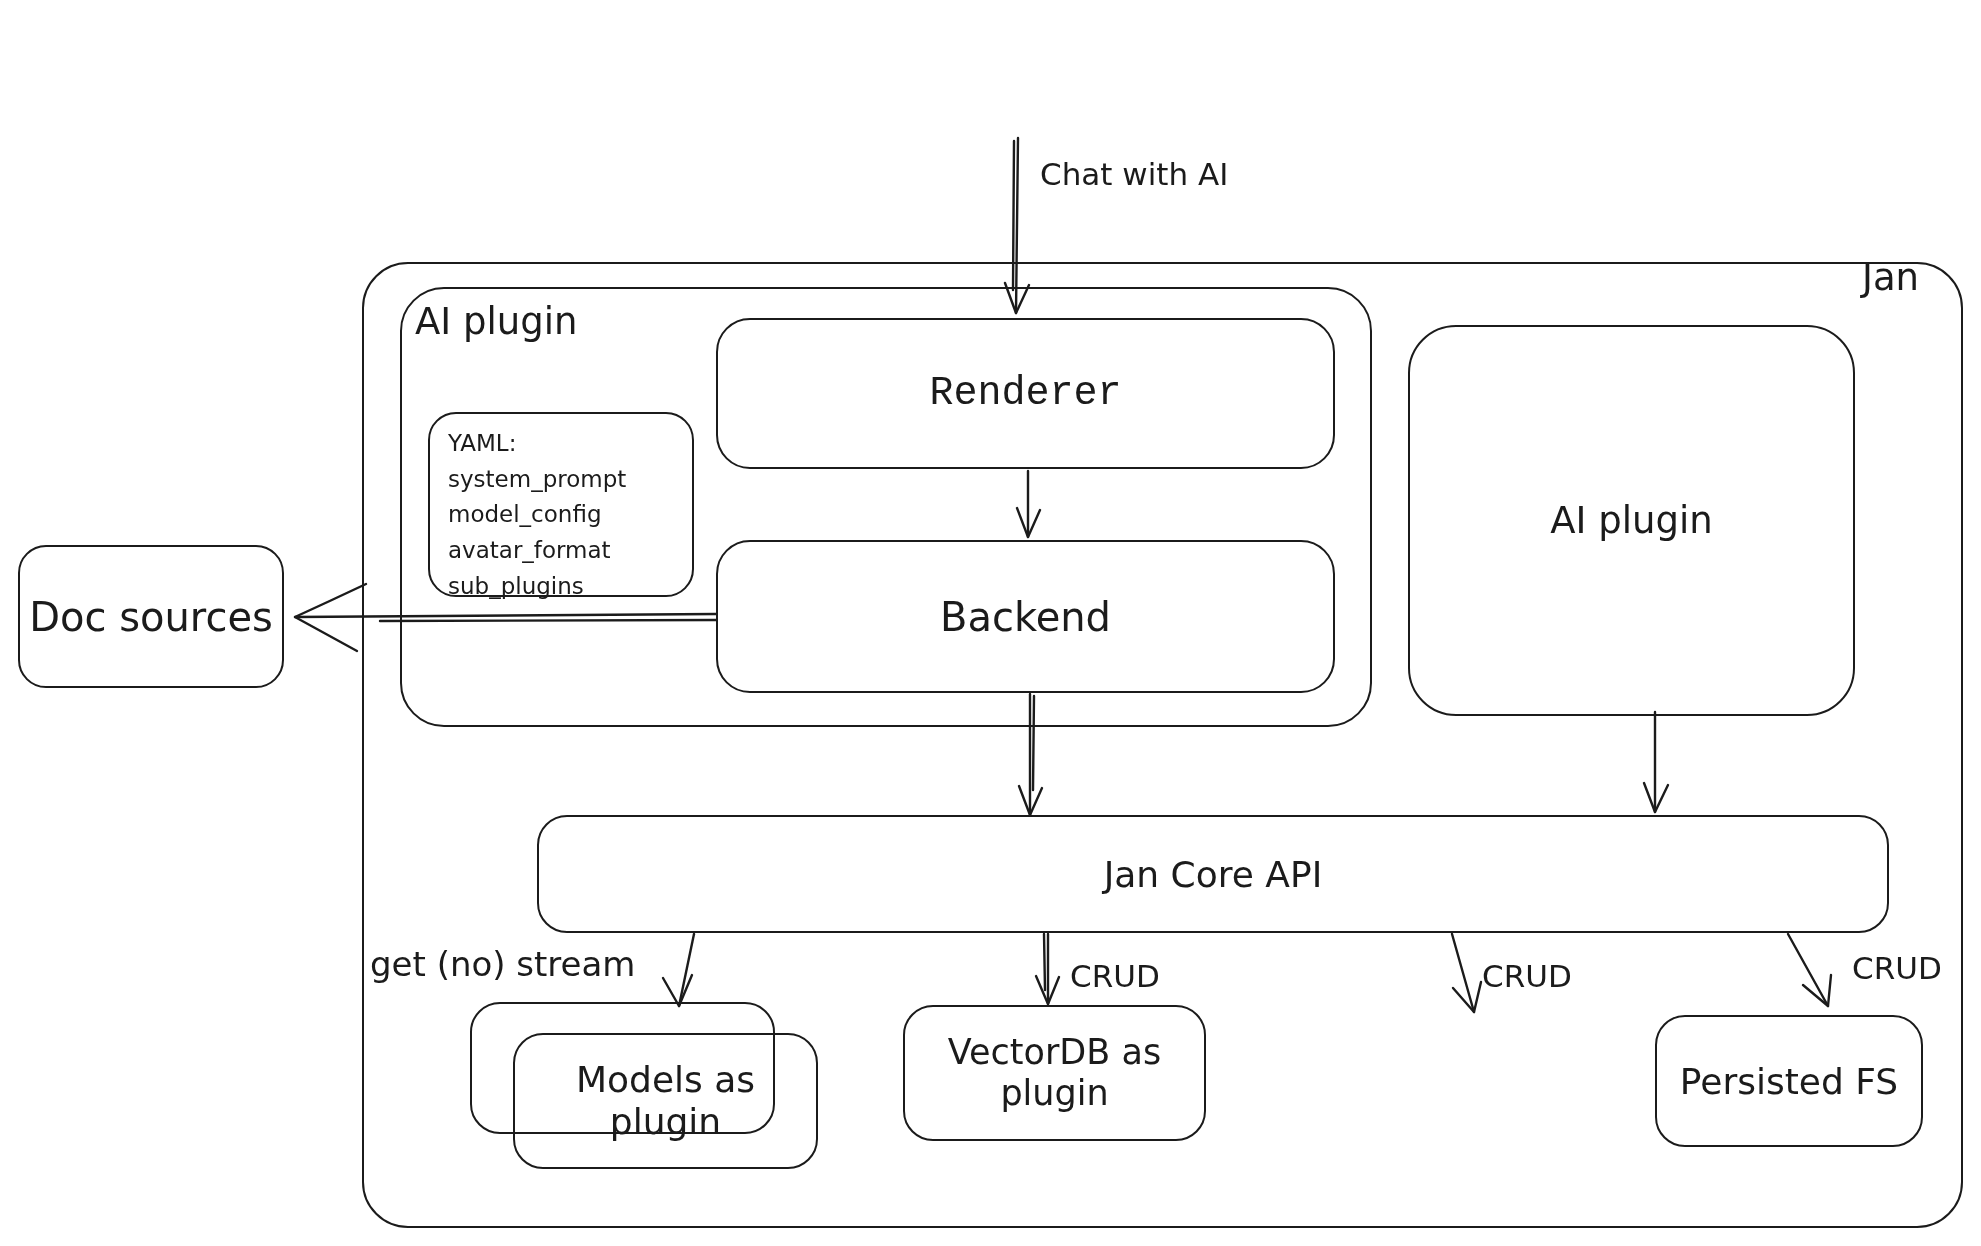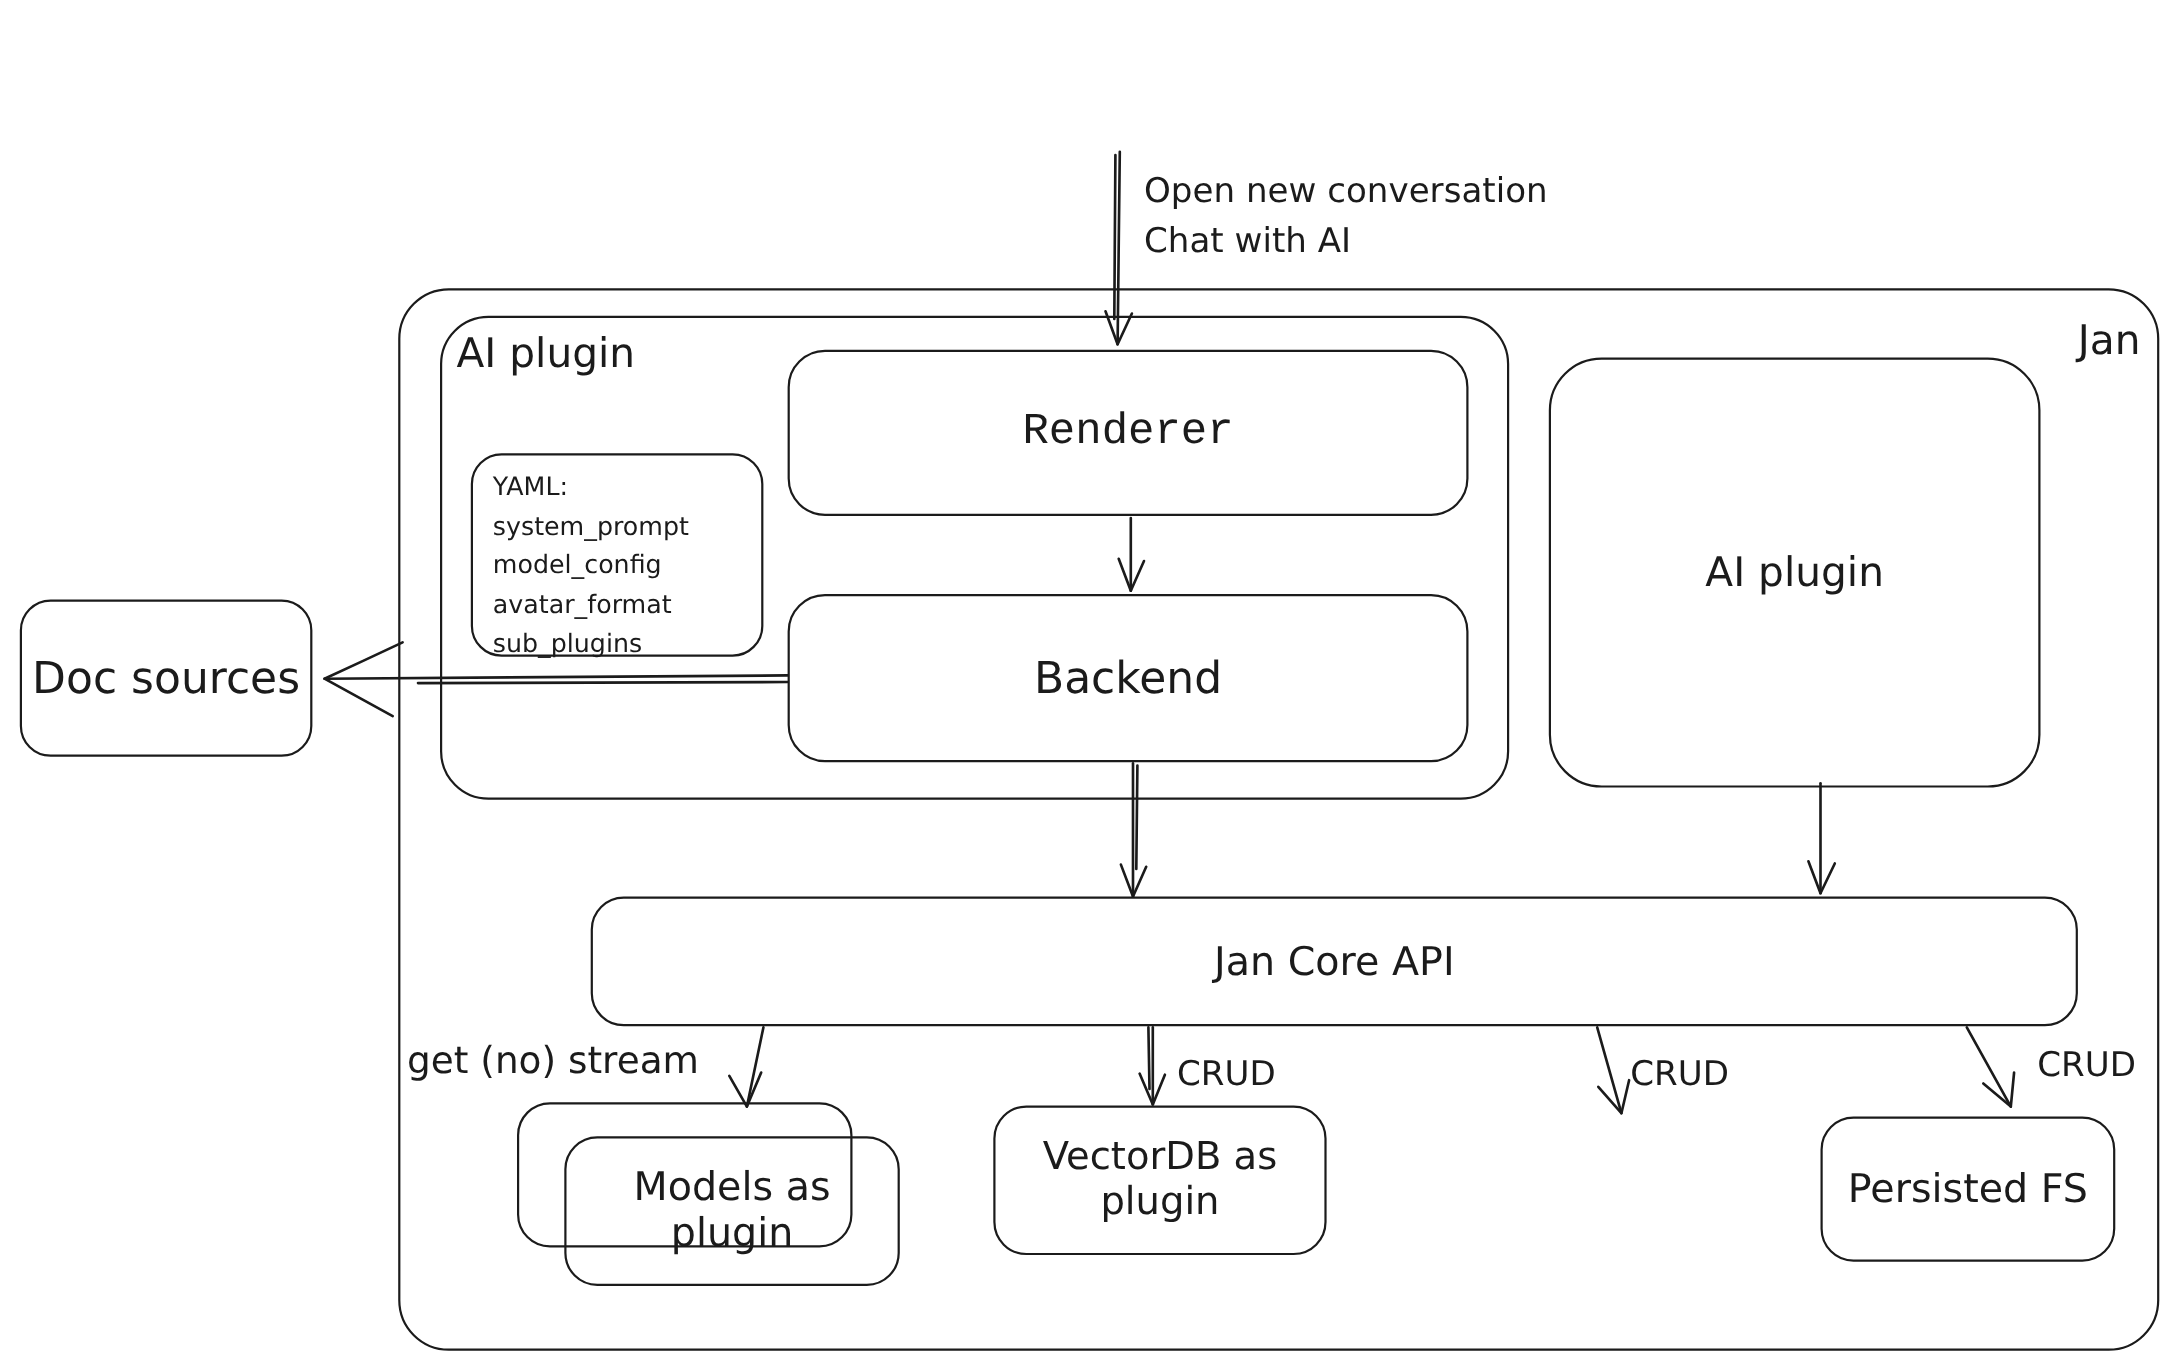--- a/index.html
+++ b/index.html
@@ -38,21 +38,21 @@
   #ai-plugin-right-box { left: 1408px; top: 325px; width: 447px; height: 391px; font-size: 37px; border-radius: 48px; }
   #doc-sources-box { left: 18px;   top: 545px;  width: 266px;  height: 143px; font-size: 40px; border-radius: 28px; }
   #jan-core-api-box{ left: 537px;  top: 815px;  width: 1352px; height: 118px; font-size: 36px; border-radius: 30px; }
   #models-back-box { left: 470px;  top: 1002px; width: 305px;  height: 132px; border-radius: 30px; }
   #models-front-box{ left: 513px;  top: 1033px; width: 305px;  height: 136px; font-size: 36px; border-radius: 30px; }
   #vectordb-box    { left: 903px;  top: 1005px; width: 303px;  height: 136px; font-size: 35px; border-radius: 30px; }
   #persisted-db-box{ left: 1315px; top: 1010px; width: 305px;  height: 133px; font-size: 36px; border-radius: 30px; }
   #persisted-fs-box{ left: 1655px; top: 1015px; width: 268px;  height: 132px; font-size: 36px; border-radius: 30px; justify-content: center; }
 
   
-  #jan-label            { left: 1862px; top: 288px; width: 84px; font-size: 37px; text-align: right; }
+  #jan-label            { left: 1862px; top: 256px; width: 84px; font-size: 37px; text-align: left; }
   #ai-plugin-container-label { left: 415px; top: 300px; font-size: 37px; }
   #user-arrow-label     { left: 1040px; top: 152px; font-size: 31px; line-height: 1.45; text-align: left; }
   #get-stream-label     { left: 370px;  top: 944px; font-size: 34px; }
   #crud-label-1         { left: 1070px; top: 958px; font-size: 31px; }
   #crud-label-2         { left: 1482px; top: 958px; font-size: 31px; }
   #crud-label-3         { left: 1852px; top: 950px; font-size: 31px; }
 
   #arrow-layer {
     position: absolute; left: 0; top: 0; width: 1981px; height: 1246px;
     pointer-events: none;
@@ -161,21 +161,20 @@
     </g>
     <g>
       <line x1="1788" y1="934" x2="1828" y2="1006"></line>
       <path d="M1803 985 L1828 1006 L1831 975"></path>
     </g>
   </svg>
 
   <div class="label" id="jan-label">Jan</div>
   <div class="label" id="ai-plugin-container-label">AI plugin</div>
   <div class="label" id="user-arrow-label">
-    <div>Open new conversation</div>
     <div>Chat with AI</div>
   </div>
   <div class="label" id="get-stream-label">get (no) stream</div>
   <div class="label" id="crud-label-1">CRUD</div>
   <div class="label" id="crud-label-2">CRUD</div>
   <div class="label" id="crud-label-3">CRUD</div>
 
 </div>
 
 </body></html>

